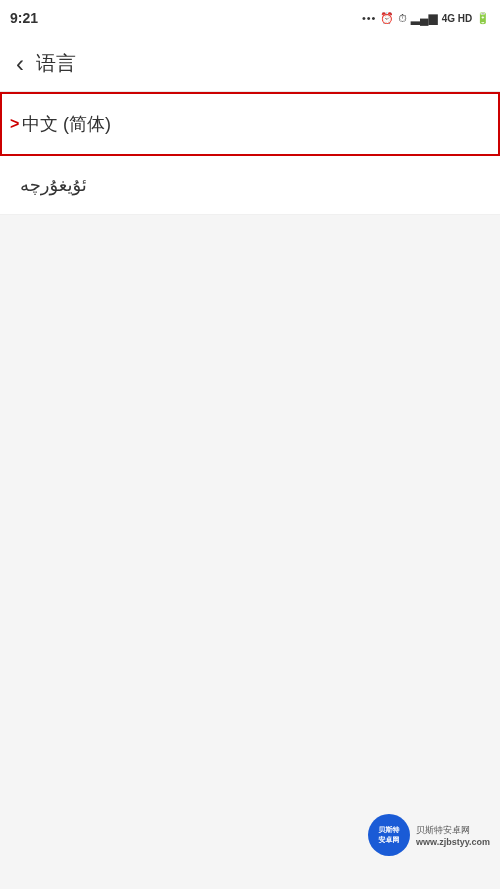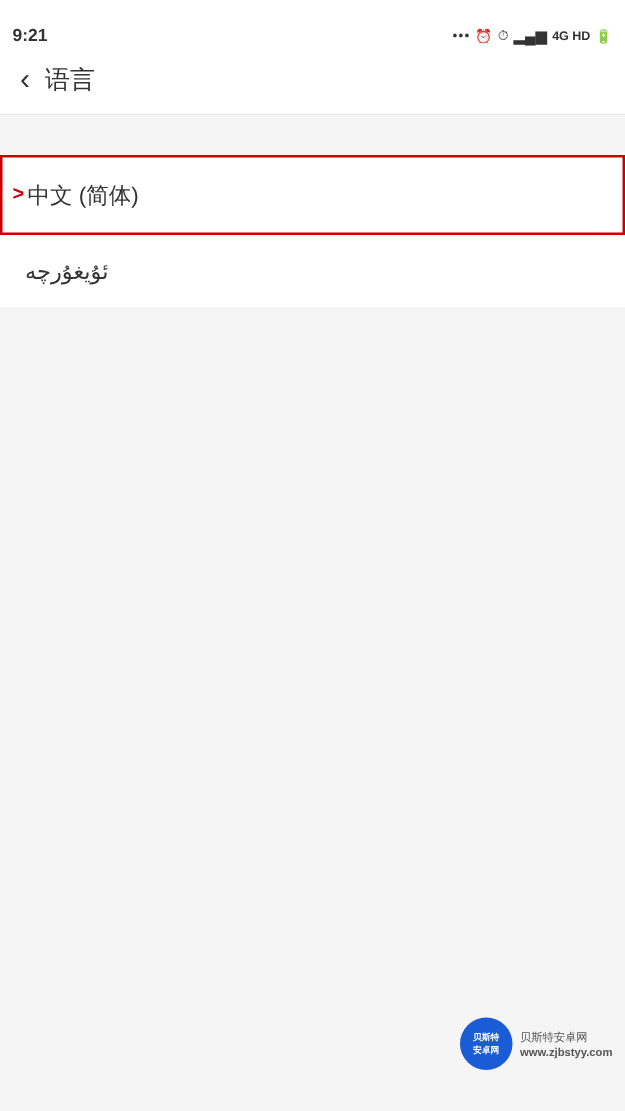--- a/index.html
+++ b/index.html
@@ -14,21 +14,21 @@
       background: #f5f5f5;
       font-family: 'Arial', sans-serif;
       overflow: hidden;
     }
 
     .status-bar {
       width: 100%;
       height: 36px;
       background: #fff;
       display: flex;
-      align-items: flex-end;
+      align-items: center;
       justify-content: space-between;
       padding: 0 10px;
     }
 
     .status-bar-left {
       font-size: 14px;
       font-weight: bold;
       color: #333;
     }
 
@@ -89,21 +89,20 @@
       position: absolute;
       left: 8px;
       top: 50%;
       transform: translateY(-50%);
       color: #cc0000;
       font-size: 16px;
       font-weight: bold;
     }
 
     .lang-item.selected-indicator {
-      margin-top: 32px;
     }
 
     .watermark-circle {
       width: 42px;
       height: 42px;
       border-radius: 50%;
       background: #1a5bd6;
       display: flex;
       align-items: center;
       justify-content: center;

